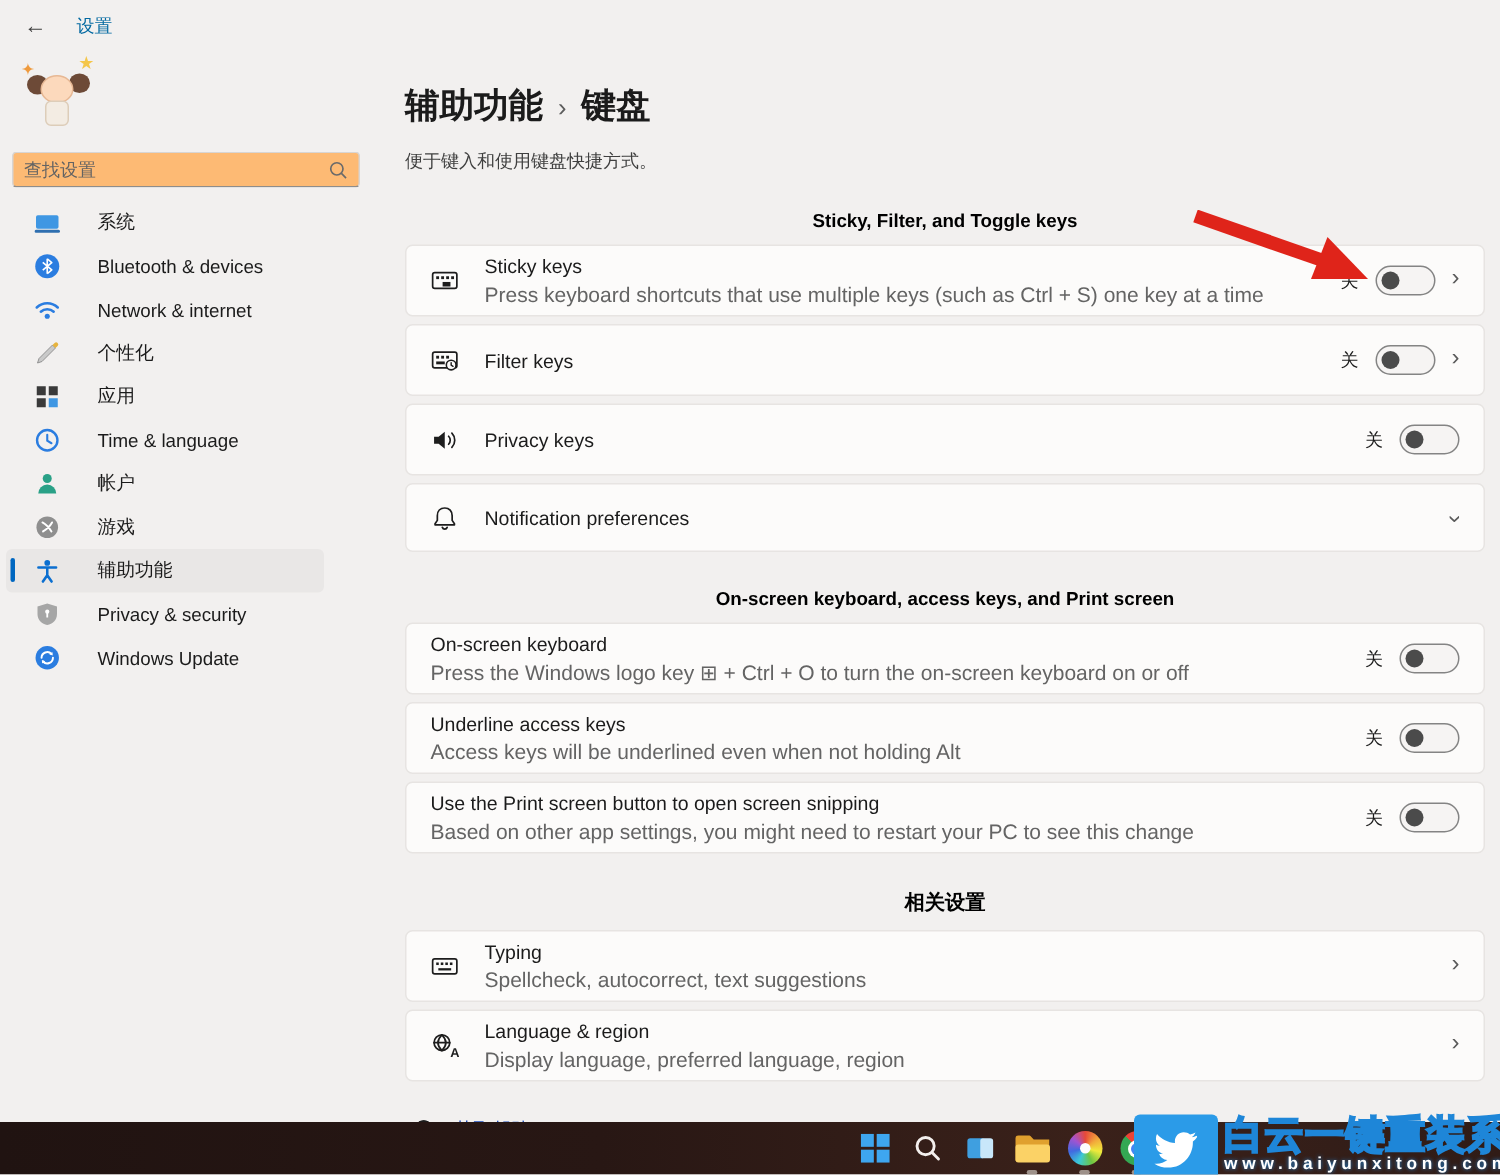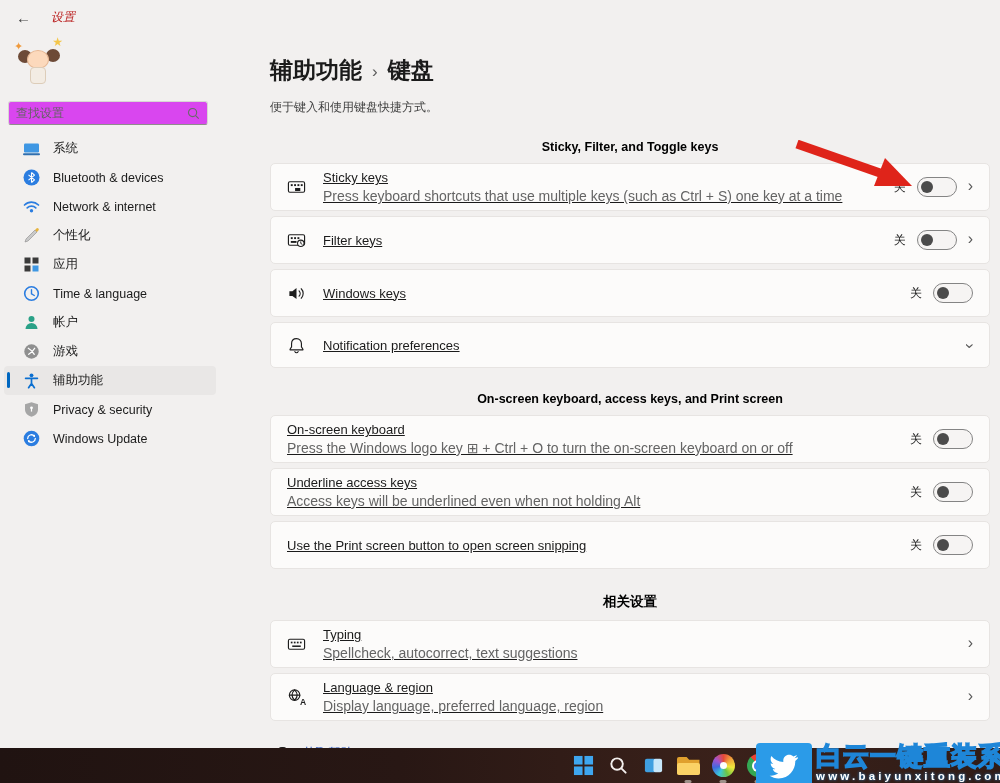--- a/index.html
+++ b/index.html
@@ -6,59 +6,59 @@
   html,body { width:1000px; height:783px; }
   body {
     position:relative; overflow:hidden;
     background:#f2f0ef;
     font-family:"Liberation Sans", sans-serif;
     color:#1b1b1b;
   }
   
   .titlebar { position:absolute; top:0; left:0; height:34px; display:flex; align-items:center; gap:20px; padding-left:16px; }
   .back-btn { font-size:15px; color:#404040; cursor:default; }
-  .app-title { font-size:12px; color:#b91c1c;font-style:italic; }
+  .app-title { font-size:12px; color:#0369a1; }
 
   
   .avatar { position:absolute; top:38px; left:16px; width:48px; height:52px; }
   .avatar .bun-l { position:absolute; left:2px; top:12px; width:14px; height:13px; border-radius:50%; background:#6d4a37; }
   .avatar .bun-r { position:absolute; right:4px; top:11px; width:14px; height:13px; border-radius:50%; background:#6d4a37; }
   .avatar .face  { position:absolute; left:11px; top:12px; width:22px; height:19px; border-radius:50%; background:#fcd9bc; border:1px solid #e7b894; }
   .avatar .body  { position:absolute; left:14px; top:29px; width:16px; height:17px; border-radius:4px; background:#f3ece3; border:1px solid #ddcdb9; }
   .avatar .star  { position:absolute; right:1px; top:-3px; font-size:12px; color:#f4c64a; }
   .avatar .spark { position:absolute; left:-2px; top:2px; font-size:11px; color:#ef9a3d; }
 
-  .search-box { position:absolute; top:101px; left:8px; width:200px; height:24px;
-    background:#d946ef; border:1px solid #d8d5d3; border-bottom-color:#8f8d8b; border-radius:3px;
+  .search-box { position:absolute; top:101px; left:8px; width:232px; height:24px;
+    background:#fdba74; border:1px solid #d8d5d3; border-bottom-color:#8f8d8b; border-radius:3px;
     display:flex; align-items:center; padding:0 7px; }
   .search-box input { flex:1; border:none; outline:none; font-size:12px; color:#333; background:transparent; font-family:inherit; }
   .search-box input::placeholder { color:#636363; opacity:1; }
   .search-glyph { width:13px; height:13px; flex:0 0 auto; }
 
   .nav { position:absolute; top:134px; left:4px; width:212px; }
-  .nav-item { position:relative; height:29px; display:flex; align-items:center; gap:13px; padding-left:19px; border-radius:4px; font-size:12.5px; cursor:default; }
+  .nav-item { position:relative; height:29px; display:flex; align-items:center; gap:25px; padding-left:19px; border-radius:4px; font-size:12.5px; cursor:default; }
   .nav-item.selected { background:#e9e7e6; }
   .nav-item.selected::before { content:""; position:absolute; left:3px; top:6px; width:3px; height:16px; border-radius:2px; background:#0067c0; }
   .nav-ic { width:17px; height:17px; display:flex; align-items:center; justify-content:center; }
   .nav-ic svg { display:block; }
 
   
   .main { position:absolute; left:270px; top:0; width:720px; }
   .breadcrumb { margin-top:55px; font-size:23px; font-weight:600; display:flex; align-items:center; gap:10px; }
   .breadcrumb .sep { font-size:17px; color:#5c5c5c; font-weight:400; padding-top:2px; }
   .breadcrumb .cur { font-weight:700; }
   .subtitle { margin-top:13px; font-size:12px; color:#3f3f3f; }
   .sec-header { margin-top:24px; margin-bottom:9px; font-size:12.5px; font-weight:700; color:#000000;text-align:center; }
   .sec-header.cjk { font-size:13.5px; }
 
   .card { background:#fcfbfa; border:1px solid #e7e4e2; border-radius:5px; margin-bottom:5px;
     display:flex; align-items:center; padding:0 16px; height:48px; }
   .card.single { height:46px; }
   .row-icon { width:36px; flex:0 0 auto; display:flex; align-items:center; }
-  .row-text { flex:1; min-width:0;text-decoration:underline; }
+  .row-text { flex:1; min-width:0; }
   .row-title { font-size:13px; color:#1b1b1b; }
   .row-desc { font-size:14px; color:#646464; margin-top:3px; }
   .row-right { display:flex; align-items:center; gap:11px; flex:0 0 auto; }
   .toggle-label { font-size:12px; color:#1b1b1b; }
   .switch { width:40px; height:20px; border:1px solid #848484; border-radius:10px; background:#f6f4f3; position:relative; cursor:pointer; }
   .switch .knob { position:absolute; left:3px; top:3px; width:12px; height:12px; border-radius:50%; background:#4b4b4b; }
   .chev { font-size:16px; color:#5a5a5a; line-height:1; padding-bottom:2px; }
   .chev.down { transform:rotate(90deg); padding:0 0 0 2px; }
 
   .help-row { margin-top:24px; display:flex; align-items:center; gap:12px; padding-left:4px; }
@@ -286,21 +286,21 @@
         </div>
       </div>
       <div class="card">
         <span class="row-icon">
           <svg width="19" height="19" viewBox="0 0 20 20">
             <path d="M2.5 7.5v5h3.2l4.3 3.4V4.1L5.7 7.5z" fill="#1d1d1d"></path>
             <path d="M12.7 7.2a4 4 0 010 5.6M15 5a7.2 7.2 0 010 10" stroke="#1d1d1d" fill="none" stroke-width="1.2" stroke-linecap="round" stroke-linejoin="round"></path>
           </svg>
         </span>
         <div class="row-text">
-          <div class="row-title">Windows keys</div>
+          <div class="row-title">Privacy keys</div>
         </div>
         <div class="row-right">
           <span class="toggle-label">关</span>
           <div class="switch">
             <span class="knob"></span>
           </div>
         </div>
       </div>
       <div class="card single">
         <span class="row-icon">
@@ -337,20 +337,21 @@
         <div class="row-right">
           <span class="toggle-label">关</span>
           <div class="switch">
             <span class="knob"></span>
           </div>
         </div>
       </div>
       <div class="card">
         <div class="row-text">
           <div class="row-title">Use the Print screen button to open screen snipping</div>
+          <div class="row-desc">Based on other app settings, you might need to restart your PC to see this change</div>
         </div>
         <div class="row-right">
           <span class="toggle-label">关</span>
           <div class="switch">
             <span class="knob"></span>
           </div>
         </div>
       </div>
       <div class="sec-header cjk">相关设置</div>
       <div class="card">

